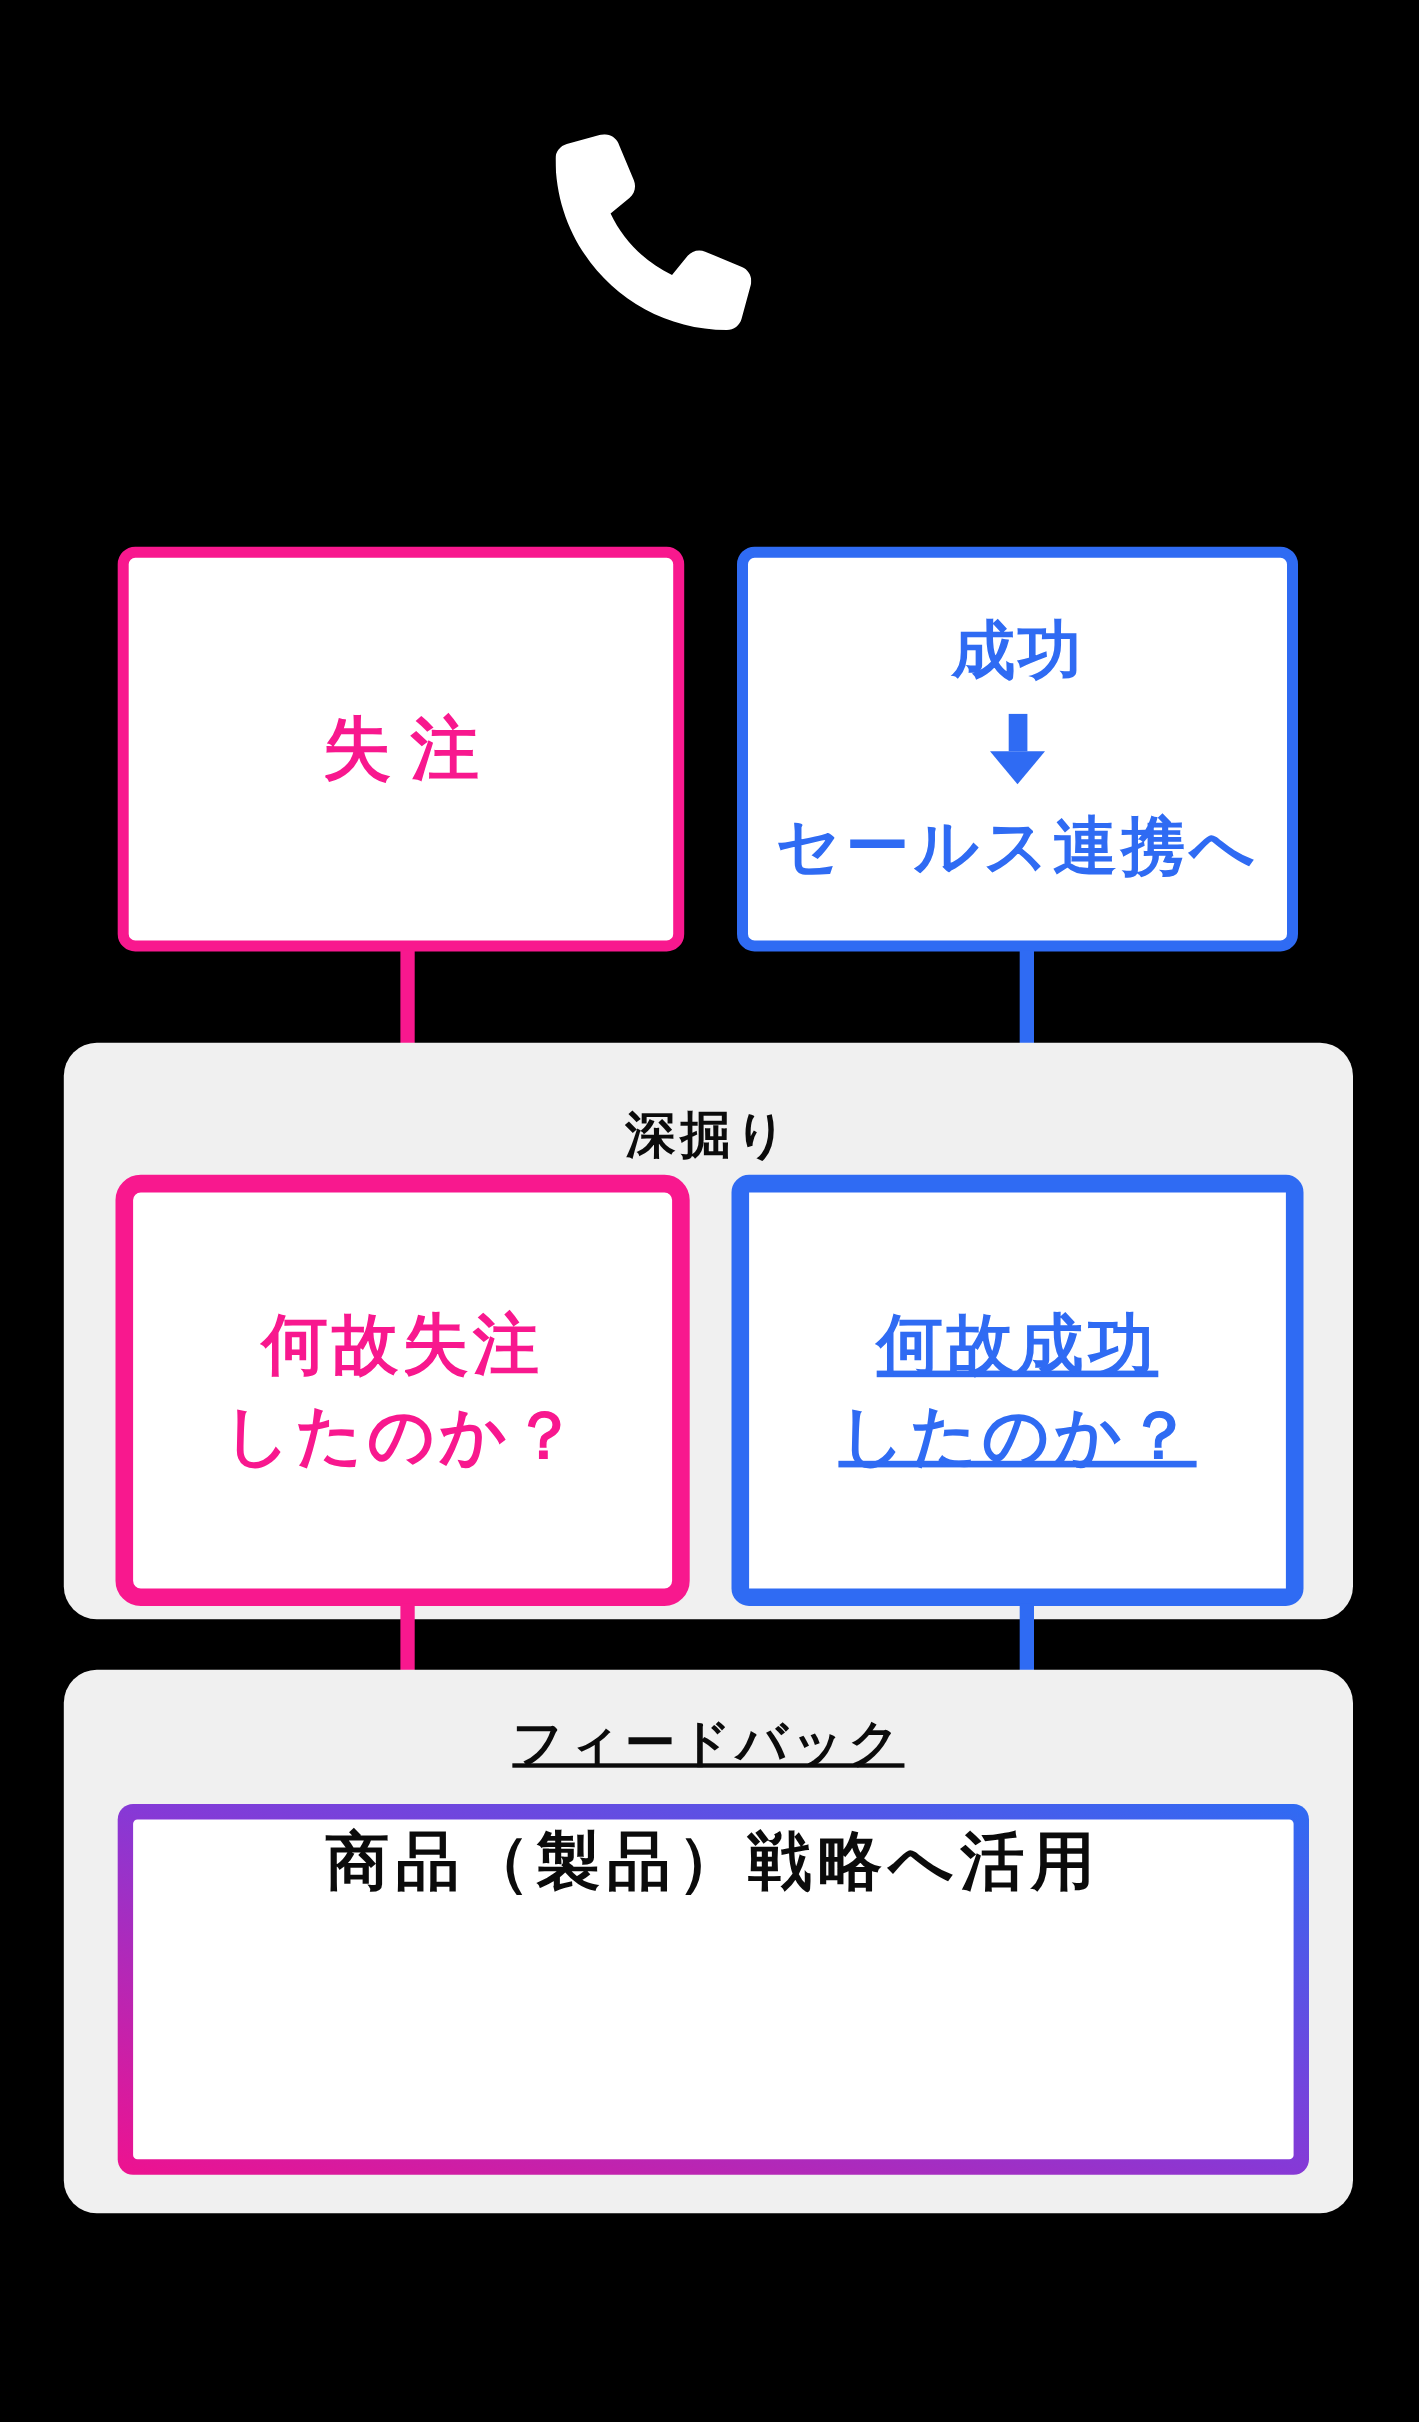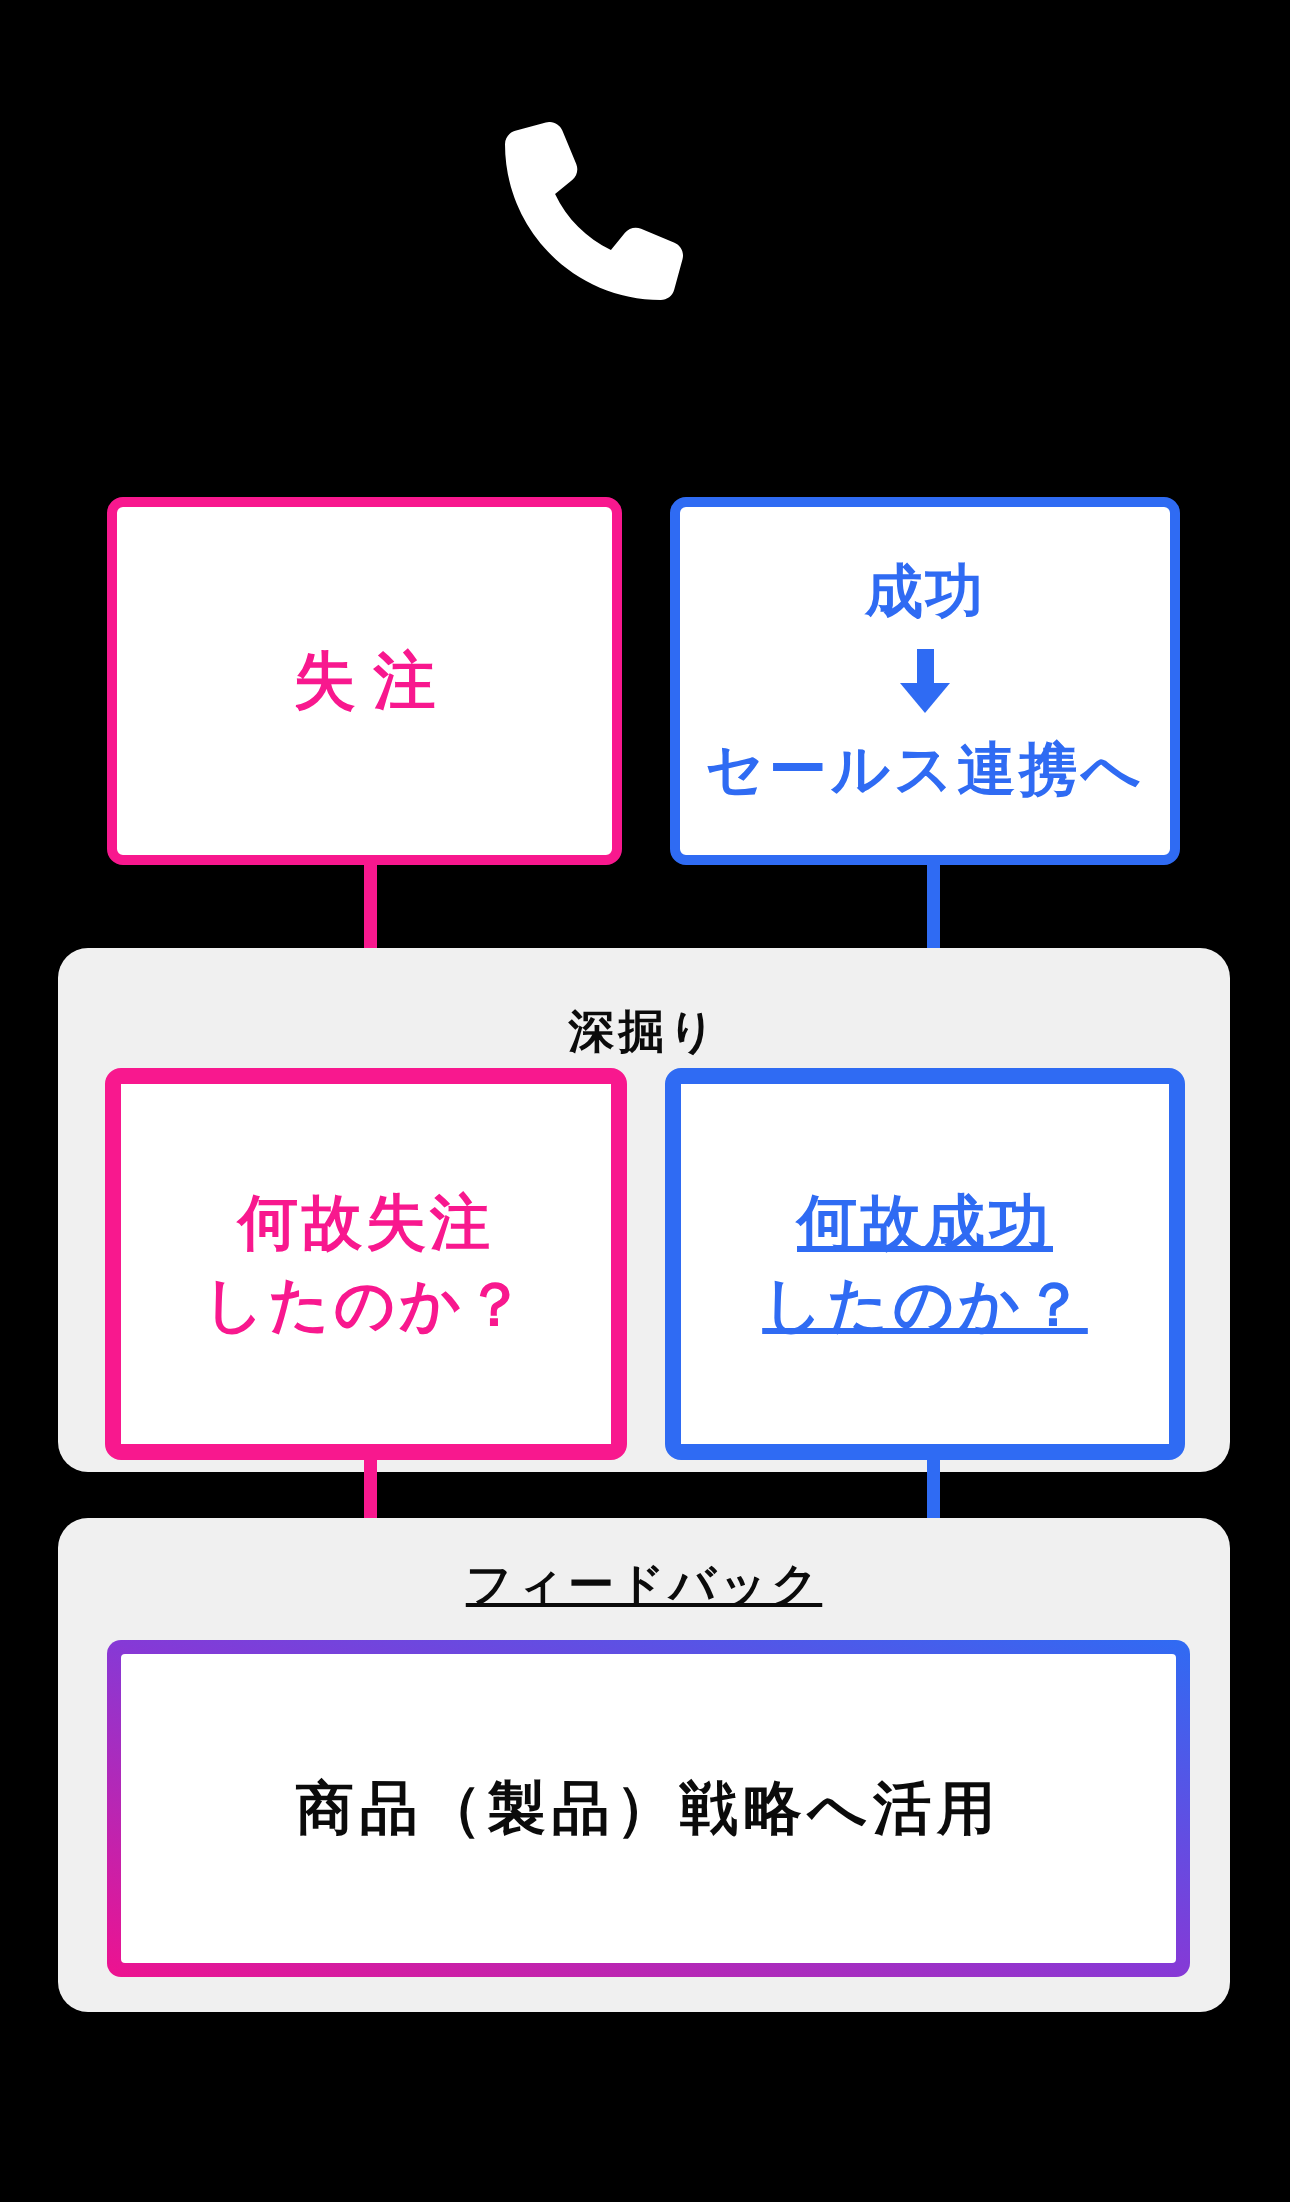--- a/index.html
+++ b/index.html
@@ -17,21 +17,21 @@
   .phone{position:absolute;left:505px;top:122px;width:178px;height:178px;}
   .phone svg{width:100%;height:100%;fill:#FFFFFF;}
   
   .card{
     position:absolute;background:#fff;border-radius:16px;
     display:flex;flex-direction:column;align-items:center;justify-content:center;
     text-align:center;font-weight:bold;
   }
   .card.pink{border:10px solid var(--pink);color:var(--pink);}
   .card.blue{border:10px solid var(--blue);color:var(--blue);}
-  .card.thick.pink{border-width:16px;}
+  .card.thick.pink{border-width:16px;border-radius:23px;}
   .card.thick.blue{border-width:16px;}
   
   .box-lost{left:107px;top:497px;width:495px;height:348px;}
   .box-lost .lbl{font-size:62px;letter-spacing:18px;padding-left:18px;}
   .box-success{left:670px;top:497px;width:490px;height:348px;row-gap:18px;}
   .box-success .t1{font-size:58px;letter-spacing:2px;}
   .box-success .t2{font-size:58px;letter-spacing:4px;}
   
   .mini-arrow{display:flex;flex-direction:column;align-items:center;}
   .mini-arrow .shaft{width:17px;height:34px;background:var(--blue);}
@@ -75,21 +75,21 @@
   .box-why-lost{left:105px;top:1068px;width:490px;height:360px;font-size:60px;line-height:1.37;letter-spacing:4px;}
   .box-why-success{left:665px;top:1068px;width:488px;height:360px;font-size:60px;line-height:1.37;letter-spacing:4px;text-decoration:underline;}
   
   .strategy{
     position:absolute;left:107px;top:1640px;width:1083px;height:337px;
     background:linear-gradient(to top right,#EE128F 0%,#8639D6 50%,#2F6BF3 100%);
     border-radius:14px;padding:0;box-sizing:border-box;
   }
   .strategy-inner{
     position:absolute;left:14px;top:14px;right:14px;bottom:14px;background:#fff;
-    border-radius:4px;display:flex;align-items:center;justify-content:center;
+    border-radius:4px;display:flex;align-items:flex-start;justify-content:center;
   }
   .strategy-inner .lbl{
     color:var(--text-black);font-weight:bold;font-size:58px;letter-spacing:6px;
   }
 </style>
 </head>
 <body>
 
 <div class="canvas">
 

